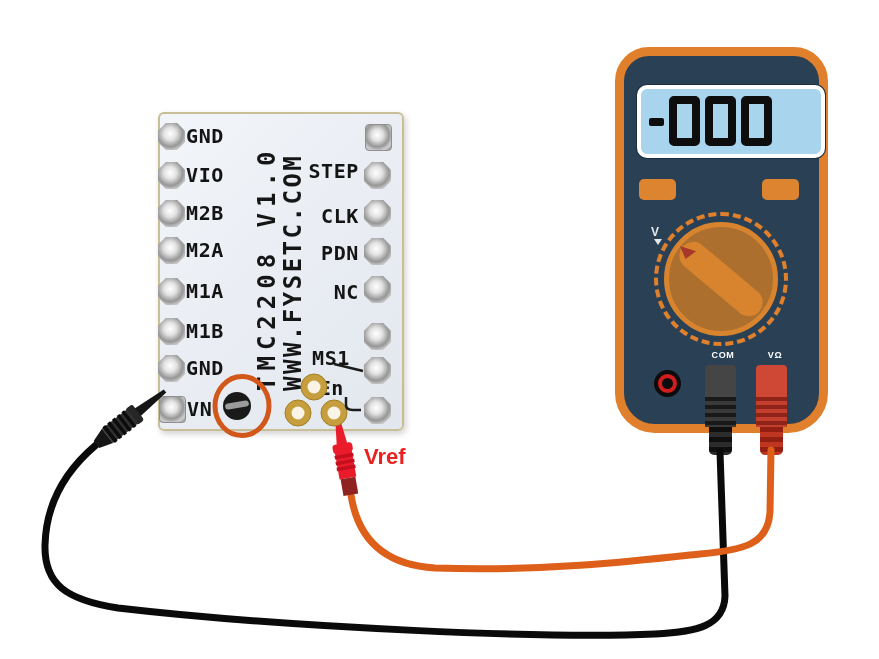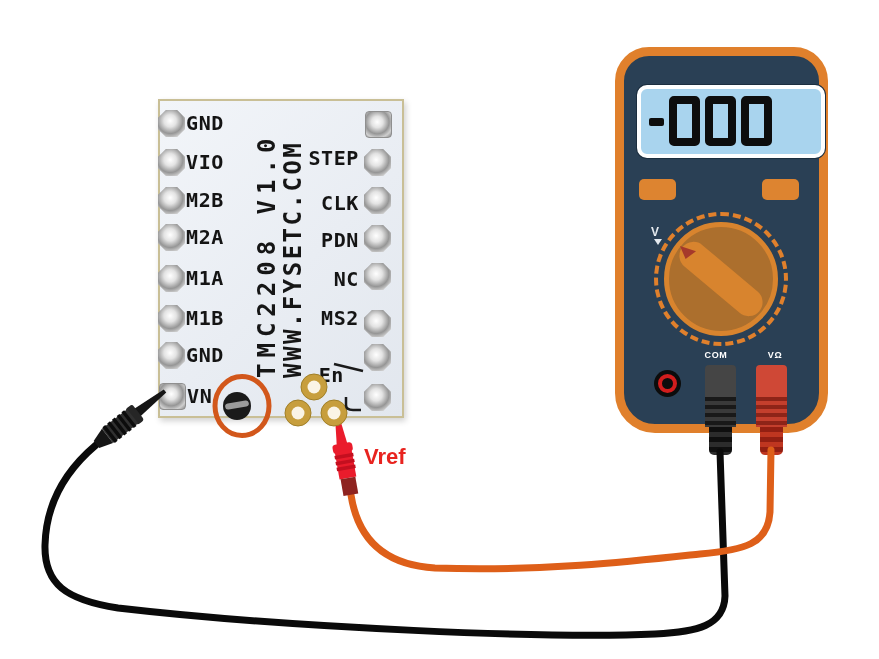--- a/index.html
+++ b/index.html
@@ -1,22 +1,22 @@
 <!DOCTYPE html>
 <html><head>
 <meta charset="utf-8">
 <style>
   html,body{margin:0;padding:0;background:#ffffff;}
   .scene{position:relative;width:879px;height:659px;background:#ffffff;overflow:hidden;
          font-family:"Liberation Sans",sans-serif;}
 
   
-  .pcb{position:absolute;left:158px;top:99px;width:242px;height:315px;
+  .pcb{position:absolute;left:158px;top:112px;width:242px;height:315px;
        background:linear-gradient(135deg,#f2f5f9 0%,#e9edf3 55%,#e2e7ee 100%);
-       border:2px solid #c9bf96;border-radius:0;
+       border:2px solid #c9bf96;border-radius:6px;
        box-shadow:2px 3px 6px rgba(0,0,0,0.18);}
   .pin{position:absolute;width:27px;height:27px;
        clip-path:polygon(29% 0,71% 0,100% 29%,100% 71%,71% 100%,29% 100%,0 71%,0 29%);
        background:radial-gradient(circle at 45% 40%,#ffffff 0%,#e3e3e3 28%,#969696 58%,#cfcfcf 78%,#858585 100%);}
   .pin.square{clip-path:none;border-radius:4px;border:1px solid #8f8f8f;width:25px;height:25px;}
   .plbl{position:absolute;height:26px;line-height:26px;color:#141414;
         font:bold 20px "DejaVu Sans Mono",monospace;letter-spacing:0.6px;white-space:nowrap;}
   .plbl.r{width:90px;text-align:right;}
   .vtext{position:absolute;width:235px;height:24px;line-height:24px;
          transform:rotate(-90deg);transform-origin:0 0;color:#161616;
@@ -51,21 +51,21 @@
   .meter .vmode{position:absolute;left:27px;top:169px;color:#e4e9ee;
          font:bold 12px "Liberation Sans",sans-serif;}
   .meter .vmode-arrow{position:absolute;left:30px;top:183px;width:8px;height:6px;
          background:#e4e9ee;clip-path:polygon(0 0,100% 0,50% 100%);}
   .meter .port{position:absolute;left:30px;top:314px;width:27px;height:27px;
          background:#0c0c0c;border-radius:50%;}
   .meter .port-ring{position:absolute;inset:4px;border:4px solid #d11d1d;
          border-radius:50%;background:#0c0c0c;box-sizing:border-box;}
   .meter .jlbl{position:absolute;width:44px;text-align:center;color:#ffffff;
          font:bold 9px "Liberation Sans",sans-serif;letter-spacing:0.6px;}
-  .meter .jlbl.com{left:70px;top:294px;} .meter .jlbl.vohm{left:129px;top:294px;}
+  .meter .jlbl.com{left:77px;top:294px;} .meter .jlbl.vohm{left:129px;top:294px;}
   .jack{position:absolute;top:309px;width:31px;}
   .jack.black{left:81px;} .jack.red{left:132px;}
   .jack .cap{height:32px;border-radius:4px 4px 0 0;}
   .jack.black .cap{background:#454545;} .jack.red .cap{background:#cf4836;}
   .jack .ribs{height:30px;}
   .jack.black .ribs{background:repeating-linear-gradient(180deg,#191919 0 4px,#3a3a3a 4px 8px);}
   .jack.red .ribs{background:repeating-linear-gradient(180deg,#8e2418 0 4px,#c43f2d 4px 8px);}
   .jack .plug{width:23px;margin:0 auto;height:28px;border-radius:0 0 5px 5px;}
   .jack.black .plug{background:repeating-linear-gradient(180deg,#0f0f0f 0 5px,#2c2c2c 5px 10px);}
   .jack.red .plug{background:repeating-linear-gradient(180deg,#931f12 0 5px,#bf3620 5px 10px);}
@@ -103,21 +103,21 @@
     <div class="plbl" style="left:26px;top:124px">M2A</div>
     <div class="plbl" style="left:26px;top:165px">M1A</div>
     <div class="plbl" style="left:26px;top:205px">M1B</div>
     <div class="plbl" style="left:26px;top:242px">GND</div>
     <div class="plbl" style="left:27px;top:283px">VN</div>
 
     <div class="plbl r" style="right:43px;top:90px">CLK</div>
     <div class="plbl r" style="right:43px;top:45px">STEP</div>
     <div class="plbl r" style="right:43px;top:127px">PDN</div>
     <div class="plbl r" style="right:43px;top:166px">NC</div>
-    <div class="plbl r" style="right:43px;top:205px">MS2</div>
+    <div class="plbl r" style="right:52px;top:232px">MS1</div>
     <div class="plbl r" style="right:58px;top:262px">En</div>
 
     <div class="vtext" style="left:93px;top:277px;letter-spacing:6px">TMC2208 V1.0</div>
     <div class="vtext" style="left:119px;top:277px;letter-spacing:2.5px">WWW.FYSETC.COM</div>
   </div>
 
   <div class="meter">
     <div class="display">
       <div class="minus"></div>
       <div class="zero z1"></div>

